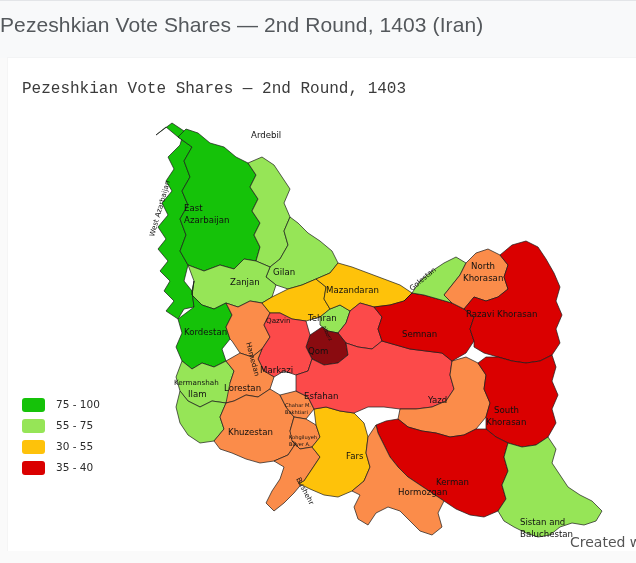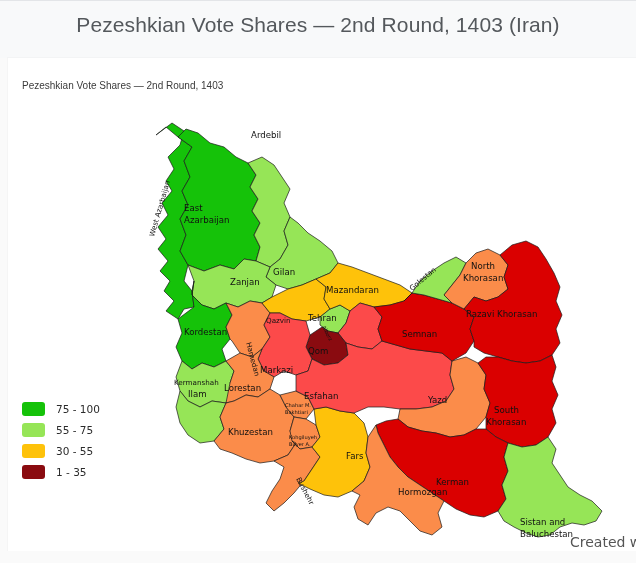--- a/index.html
+++ b/index.html
@@ -10,53 +10,53 @@
   }
   .page{position:relative;width:636px;height:563px;background:#fafafa;}
 
   .header-band{
     position:absolute;left:0;top:0;width:636px;height:58px;
     background:#f8f9fa;border-top:1px solid #e3e5e8;
     box-sizing:border-box;
   }
   .page-title{
     position:absolute;left:0;top:13px;width:636px;
-    text-align:center;
+    text-align:left;
     font-family:"Liberation Sans","DejaVu Sans",sans-serif;
     font-size:21px;color:#54585c;font-weight:400;
     white-space:nowrap;letter-spacing:.1px;
   }
 
   .card{
     position:absolute;left:8px;top:58px;width:628px;height:493px;
     background:#ffffff;
     box-shadow:0 0 0 1px rgba(0,0,0,0.02);
   }
   .chart-subtitle{
     position:absolute;left:22px;top:80px;
-    font-family:Liberation Sans, sans-serif;
-    font-size:10px;color:#3b3b3b;white-space:nowrap;
+    font-family:Liberation Mono, monospace;
+    font-size:16px;color:#3b3b3b;white-space:nowrap;
   }
 
   .map-wrap{position:absolute;left:8px;top:95px;width:628px;height:445px;}
   .map-svg{display:block;width:628px;height:445px;}
 
   .region{stroke:#1a1a1a;stroke-width:0.7;stroke-linejoin:round;}
   .rlabel{
     font-family:"DejaVu Sans",sans-serif;
     fill:#111111;
     paint-order:stroke;
     pointer-events:none;
   }
   .lbl-md{font-size:8.6px;}
   .lbl-sm{font-size:7.2px;}
   .lbl-xs{font-size:5.1px;}
 
   .legend{position:absolute;left:22px;top:398px;}
-  .legend-row{display:flex;align-items:center;height:21px;}
+  .legend-row{display:flex;align-items:flex-start;height:21px;}
   .swatch{
     width:23px;height:14px;border-radius:3px;flex:0 0 auto;
   }
   .legend-label{
     margin-left:11px;
     font-family:"DejaVu Sans",sans-serif;
     font-size:10.5px;color:#2b2b2b;white-space:nowrap;
   }
 
   .credit{
@@ -229,21 +229,21 @@
     </div>
     <div class="legend-row">
       <span class="swatch" style="background: rgb(150, 229, 87);"></span>
       <span class="legend-label">55 - 75</span>
     </div>
     <div class="legend-row">
       <span class="swatch" style="background: rgb(254, 194, 10);"></span>
       <span class="legend-label">30 - 55</span>
     </div>
     <div class="legend-row">
-      <span class="swatch" style="background: rgb(138, 11, 16);"></span>
-      <span class="legend-label">1 - 35</span>
+      <span class="swatch" style="background: rgb(218, 0, 0);"></span>
+      <span class="legend-label">35 - 40</span>
     </div>
   </div>
 
   <div class="credit">Created w</div>
   <div class="bottom-band"></div>
 
 </div>
 
 </body></html>

